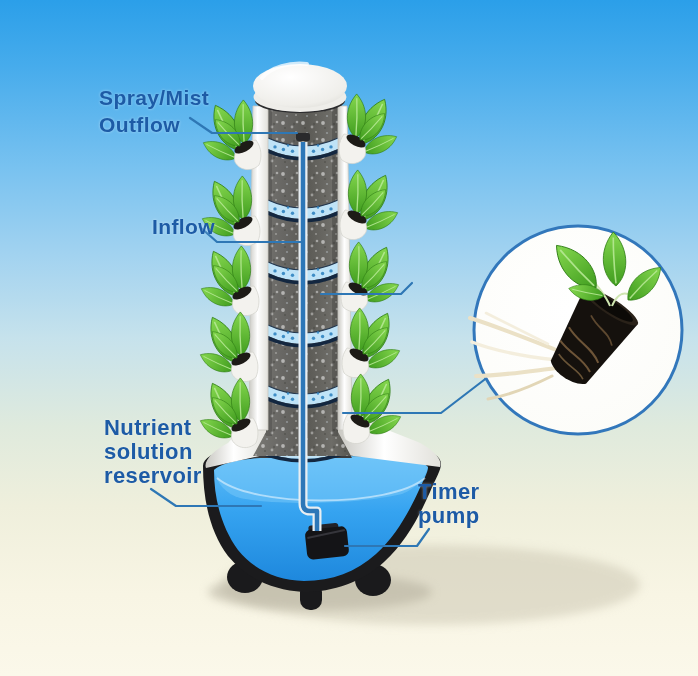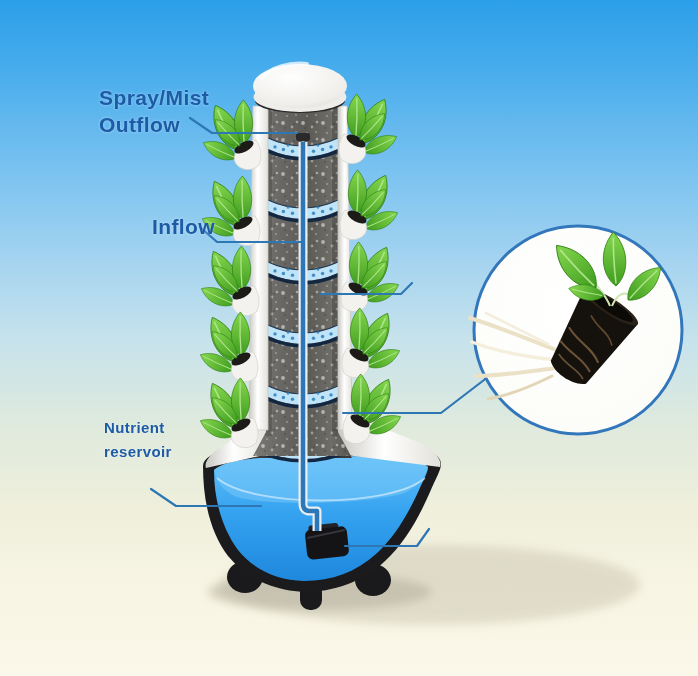--- a/index.html
+++ b/index.html
@@ -6,21 +6,21 @@
   .stage{
     position:relative;width:698px;height:676px;overflow:hidden;
     font-family:"Liberation Sans", sans-serif;
     background:linear-gradient(180deg,
       var(--sky-top,#2b9fe9) 0%, #47acec 10%, #79c2f0 25%, #a3d3f0 38%,
       #c6e2ec 50%, #dfeadd 63%, #efefdc 75%, #f8f5e4 88%, var(--cream,#fbf8ea) 100%);
   }
   .stage svg{position:absolute;left:0;top:0;}
   .dlabel{
     position:absolute;color:var(--label-text,#1d5ba6);font-weight:700;
-    font-size:15px;line-height:24px;letter-spacing:.4px;
+    font-size:22px;line-height:24px;letter-spacing:.4px;
     text-shadow:0 0 3px rgba(255,255,255,.45);white-space:nowrap;
   }
   .dlabel.big{font-size:21px;line-height:27px;}
   .leader{fill:none;stroke:var(--leader-line,#2e77b5);stroke-width:2.2;stroke-linejoin:round;stroke-linecap:round;}
   .ringfill{fill:var(--ring,#bfe3f7);}
   .ringdot{fill:var(--ring-dots,#3e8dc6);}
   .inset-ring{fill:url(#gInset);stroke:var(--inset-border,#3277bb);stroke-width:3;}
 </style>
 </head>
 <body>
@@ -248,15 +248,20 @@
 
 <div class="dlabel big" style="left:99px;top:84px;">
   <div>Spray/Mist</div>
   <div>Outflow</div>
 </div>
 <div class="dlabel big" style="left:152px;top:197px;margin-top:16px;">
   <div>Inflow</div>
 </div>
 <div class="dlabel" style="left:104px;top:416px;">
   <div>Nutrient</div>
+  <div>solution</div>
   <div>reservoir</div>
 </div>
+<div class="dlabel" style="left:418px;top:480px;">
+  <div>Timer</div>
+  <div>pump</div>
+</div>
 </div>
 
 </body></html>

